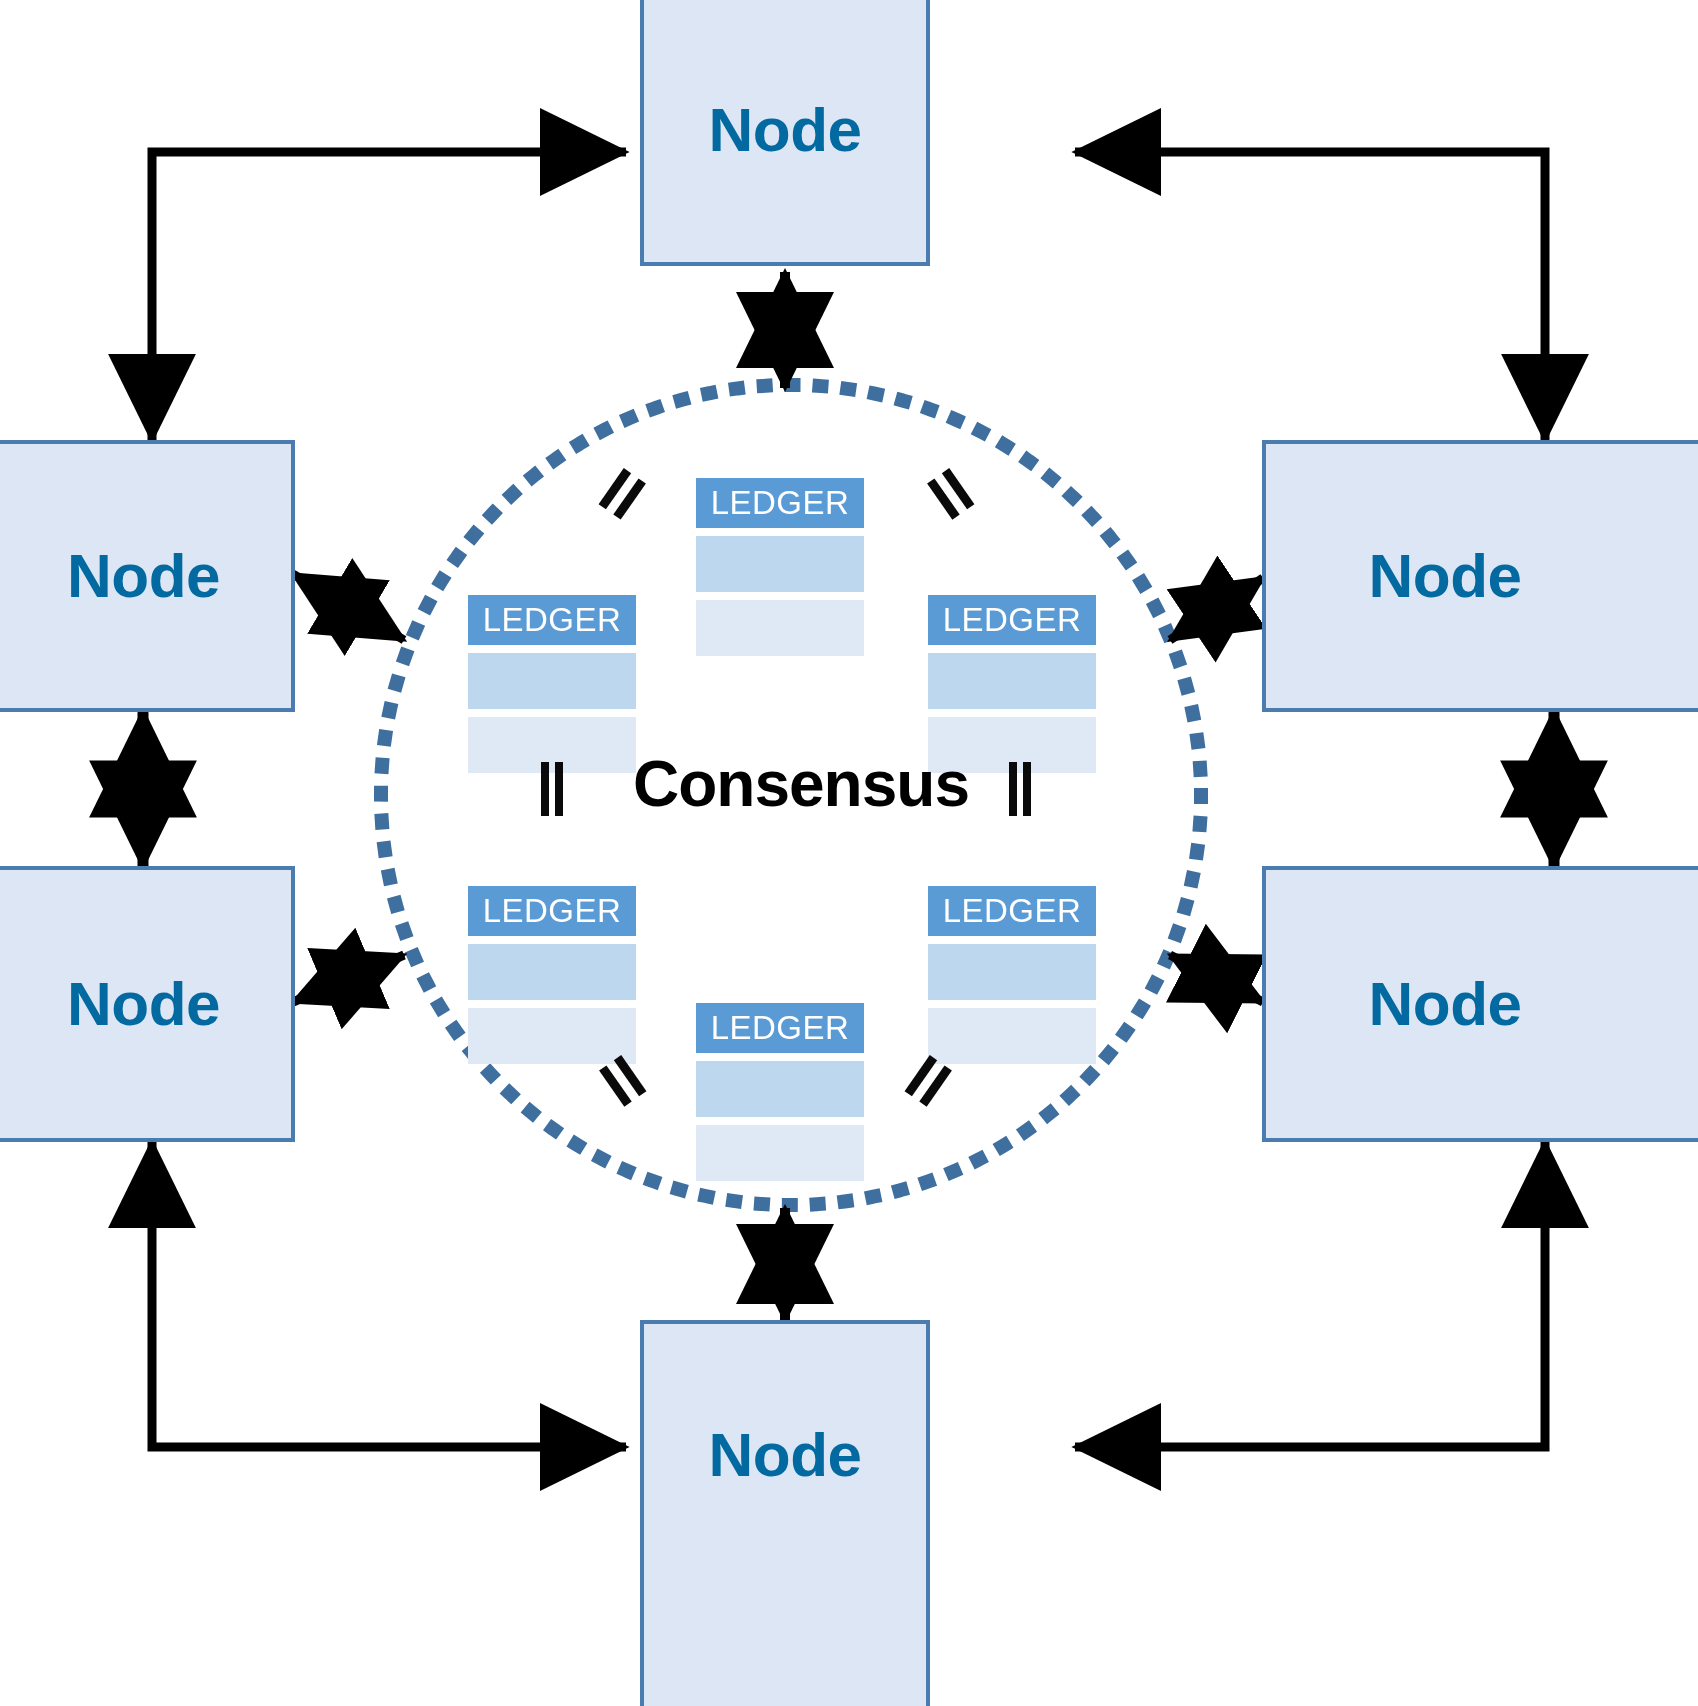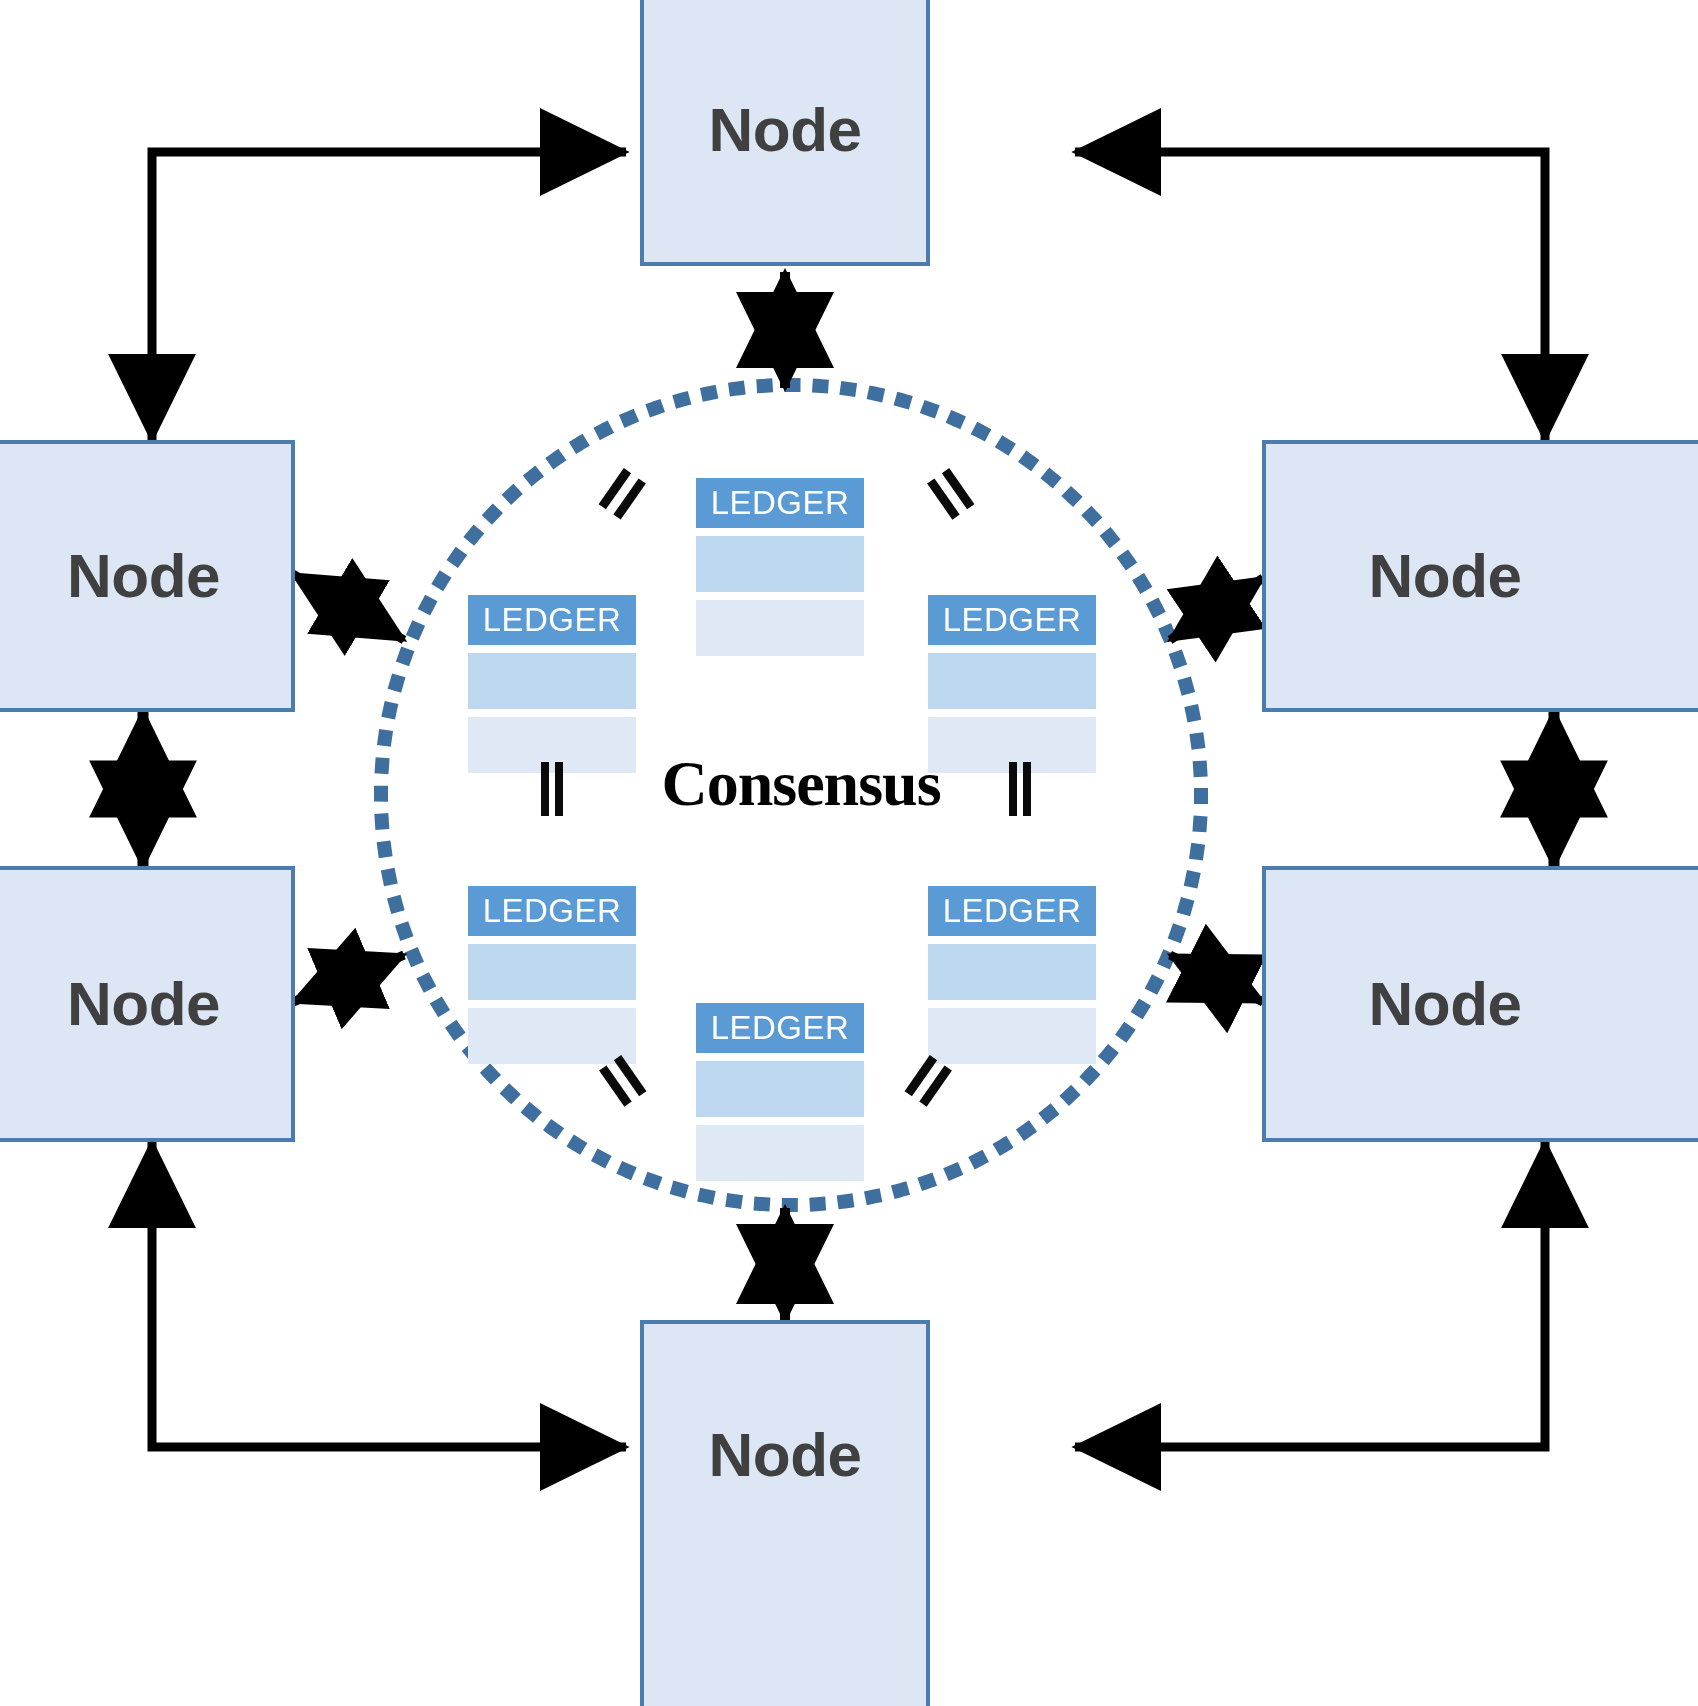--- a/index.html
+++ b/index.html
@@ -30,21 +30,21 @@
     background: #dce6f4;
     border: 4px solid #4a7cb0;
     display: flex;
     align-items: center;
     justify-content: center;
   }
   .node-label {
     font-family: "Liberation Sans", sans-serif;
     font-weight: bold;
     font-size: 62px;
-    color: #404040;
+    color: #0369a1;
     letter-spacing: -0.5px;
     line-height: 1;
   }
   .ledger-card {
     position: absolute;
     width: 168px;
   }
   .ledger-head {
     background: #5b9bd5;
     color: #ffffff;
@@ -96,21 +96,21 @@
     display: block;
   }
   .eq-vert i.v1 { left: 5px; }
   .eq-vert i.v2 { left: 19px; }
   #consensus-label {
     position: absolute;
     left: 601px;
     top: 752px;
     width: 400px;
     text-align: center;
-    font-family: Liberation Serif, serif;
+    font-family: Liberation Sans, sans-serif;
     font-weight: bold;
     font-size: 64px;
     color: #000000;
     line-height: 1;
     letter-spacing: -1px;
   }
 </style>
 </head>
 <body>
 

